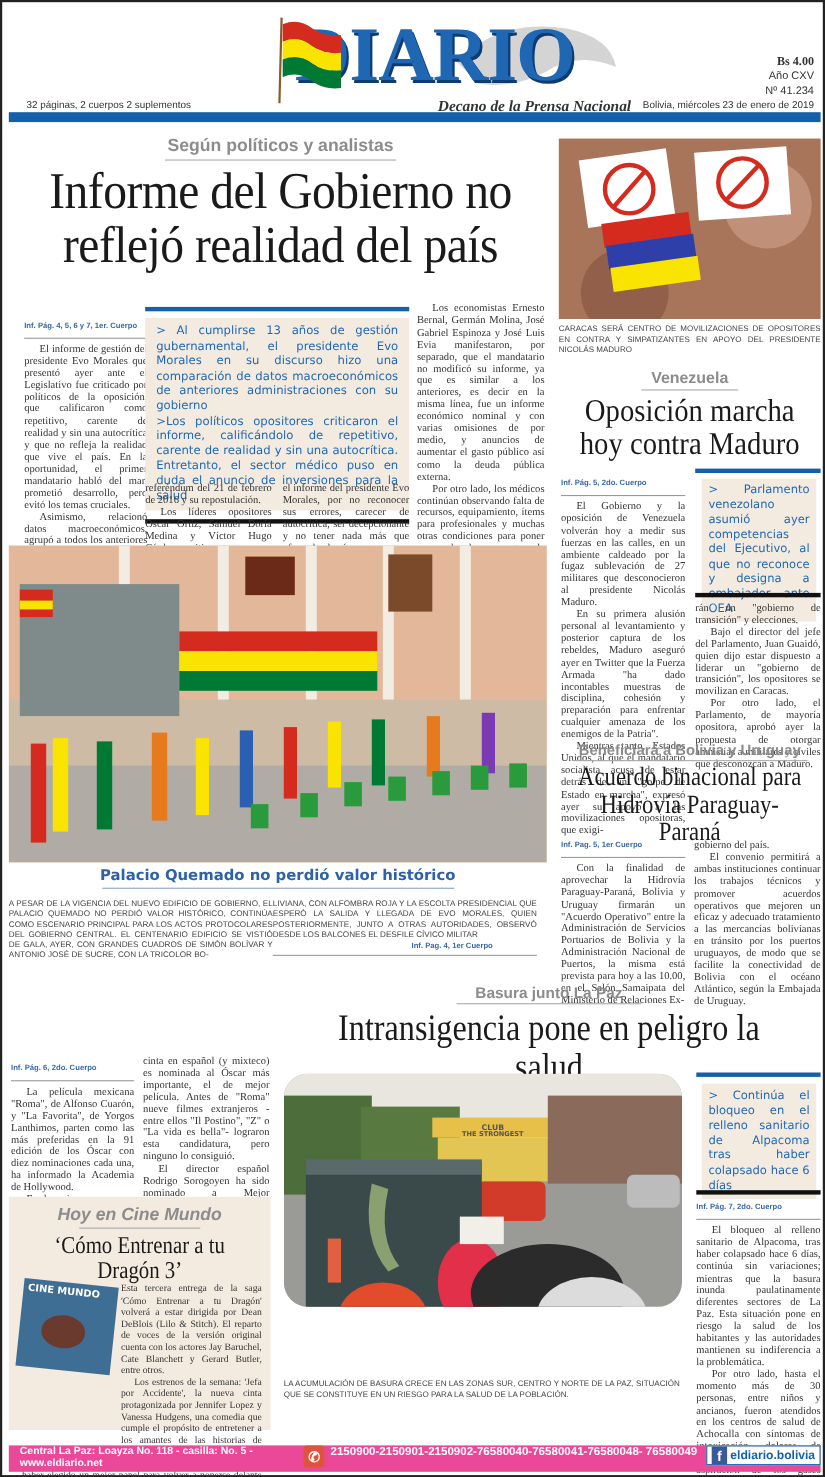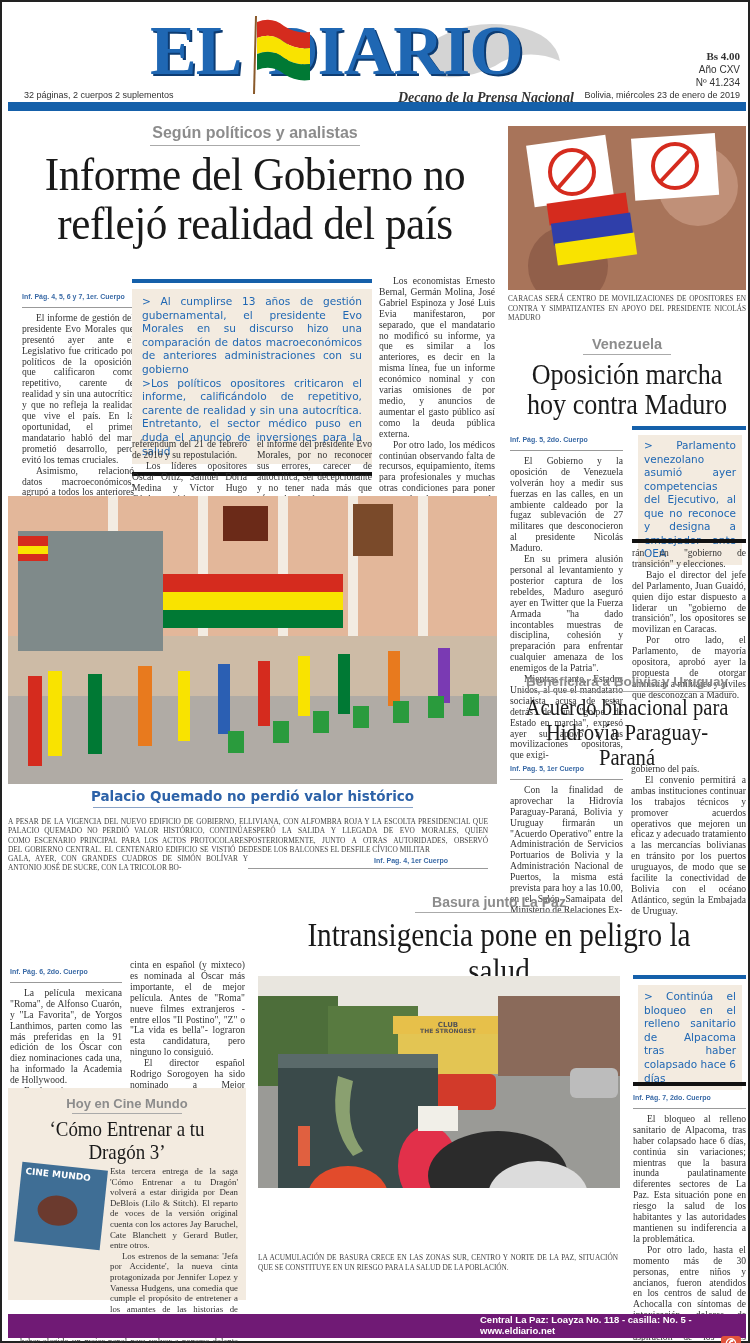--- a/index.html
+++ b/index.html
@@ -21,40 +21,39 @@
 
   .kicker { font-family: "Liberation Sans", sans-serif; font-weight: bold; color: #8c8c8c; text-align: center; }
   .kicker-line { border-bottom: 1px solid #aaa; margin: 0 auto; }
   .head { font-family: "Liberation Serif", serif; color: #1a1a1a; text-align: center; line-height: 1.05; transform-origin: center; }
   .body-text { font-family: "Liberation Serif", serif; font-size: 9.6px; line-height: 10.9px; text-align: justify; color: #333; hyphens: auto; }
   .body-text p { text-indent: 14px; }
   .ref { font-family: "Liberation Sans", sans-serif; font-size: 7px; font-weight: bold; color: #3a6aa6; border-bottom: 1px solid #999; padding-bottom: 4px; margin-bottom: 5px; }
   .pull { background: #f3ebe0; font-family: "DejaVu Sans", sans-serif; color: #1f67b3; text-align: center; }
   .bar-blue { height: 4px; background: #1560aa; }
   .bar-black { height: 4px; background: #111; }
-  .caption { font-family: Liberation Serif, serif; font-size: 7.4px; line-height: 9.3px; color: #444; text-transform: uppercase; text-align: justify; }
+  .caption { font-family: Liberation Sans, sans-serif; font-size: 7.4px; line-height: 9.3px; color: #444; text-transform: uppercase; text-align: justify; }
   .photo { overflow: hidden; }
 
-  .footer { position: absolute; left: 6px; top: 1312px; width: 738px; height: 24px; background: #701a75; display: flex; align-items: flex-end; font-family: "Liberation Sans", sans-serif; font-weight: bold; color: #fff; font-size: 10px; flex-direction: column; }
+  .footer { position: absolute; left: 6px; top: 1312px; width: 738px; height: 24px; background: #ec4899; display: flex; align-items: flex-start; font-family: "Liberation Sans", sans-serif; font-weight: bold; color: #fff; font-size: 10px; }
   .footer .addr { padding-left: 10px; width: 276px; font-size: 9.5px; }
   .phone-icon { width: 20px; height: 20px; background: #e0523c; border-radius: 3px; display: flex; align-items: center; justify-content: center; font-size: 13px; margin-right: 5px; }
   .footer .phones { font-size: 10.5px; width: 352px; }
   .fb { background: #fff; color: #1560aa; height: 18px; display: flex; align-items: center; padding: 0 4px; border: 1px solid #1560aa; font-size: 11px; }
   .fb-f { background: #3b5998; color: #fff; width: 14px; height: 16px; display: inline-flex; align-items: center; justify-content: center; margin-right: 3px; font-size: 13px; }
 </style>
 </head>
 <body>
 
 <div class="page">
 
   <div class="logo">
     <svg class="abs" style="left:255px;top:4px" width="160" height="70">
       <path d="M10 40 Q50 0 110 10 Q150 18 155 45 Q120 30 90 50 Q60 65 30 60 Z" fill="#c9c9c9" opacity="0.8"></path>
     </svg>
-    <span class="logo-text logo-el">EL</span>
     <span class="logo-text logo-diario">DIARIO</span>
   </div>
   <svg class="flag" viewBox="0 0 62 80" style="height:80px">
     <line x1="4" y1="2" x2="2" y2="80" stroke="#8a5a2b" stroke-width="2"></line>
     <path d="M5 8 Q20 2 32 12 Q44 20 58 18 L58 34 Q44 36 32 28 Q20 18 5 24 Z" fill="#d52b1e"></path>
     <path d="M5 24 Q20 18 32 28 Q44 36 58 34 L58 50 Q44 52 32 44 Q20 34 5 40 Z" fill="#f9e300"></path>
     <path d="M5 40 Q20 34 32 44 Q44 52 58 50 L58 66 Q44 68 32 60 Q20 50 5 56 Z" fill="#007934"></path>
   </svg>
   <div class="tagline">Decano de la Prensa Nacional</div>
   <div class="price">
@@ -220,40 +219,40 @@
     <div class="ref">Inf. Pág. 6, 2do. Cuerpo</div>
     <p>La película mexicana "Roma", de Alfonso Cuarón, y "La Favorita", de Yorgos Lanthimos, parten como las más preferidas en la 91 edición de los Óscar con diez nominaciones cada una, ha informado la Academia de Hollywood.</p>
     <p>Es la primera vez que una</p>
   </div>
   <div class="abs body-text" style="left:128px;top:958px;width:115px;">
     <p style="text-indent:0">cinta en español (y mixteco) es nominada al Óscar más importante, el de mejor película. Antes de "Roma" nueve filmes extranjeros -entre ellos "Il Postino", "Z" o "La vida es bella"- lograron esta candidatura, pero ninguno lo consiguió.</p>
     <p>El director español Rodrigo Sorogoyen ha sido nominado a Mejor Cortometraje de Ficción por su corto "Madre".</p>
   </div>
 
   <div class="abs" style="left:6px;top:1086px;width:238px;height:212px;background:#f3ebe0;">
-    <div class="kicker" style="font-size:13px;margin-top:8px;">Hoy en Cine Mundo</div>
+    <div class="kicker" style="font-size:16px;margin-top:8px;font-style:italic;">Hoy en Cine Mundo</div>
     <div class="kicker-line" style="width:110px;margin-top:2px;"></div>
     <div class="head" style="font-size:22px;margin-top:3px;transform:scaleX(0.86);">‘Cómo Entrenar a tu Dragón 3’</div>
     <div class="abs" style="left:10px;top:78px;width:86px;height:80px;background:#3f6e95;transform:rotate(6deg);overflow:hidden;">
       <div style="font-family:'DejaVu Sans',sans-serif;font-weight:bold;color:#fff;font-size:9px;padding:4px;">CINE MUNDO</div>
       <div style="position:absolute;left:20px;top:30px;width:40px;height:30px;background:#6b3a2e;border-radius:50%;"></div>
     </div>
     <div class="abs" style="left:12px;top:78px;width:218px;font-family:'Liberation Serif',serif;font-size:8.8px;line-height:10.6px;color:#333;text-align:justify;">
       <p style="margin-left:90px;">Esta tercera entrega de la saga 'Cómo Entrenar a tu Dragón' volverá a estar dirigida por Dean DeBlois (Lilo &amp; Stitch). El reparto de voces de la versión original cuenta con los actores Jay Baruchel, Cate Blanchett y Gerard Butler, entre otros.</p>
       <p style="margin-left:90px;text-indent:12px;">Los estrenos de la semana: 'Jefa por Accidente', la nueva cinta protagonizada por Jennifer Lopez y Vanessa Hudgens, una comedia que cumple el propósito de entretener a los amantes de las historias de éxito.</p>
       <p style="text-indent:12px;">Tras retirarse de la actuación, Clint Eastwood no podría haber elegido un mejor papel para volver a ponerse delante de cámaras. Recrea su clásico personaje hosco y con cara de pocos amigos en el filme 'La Mula'.</p>
     </div>
   </div>
 
   <div class="abs" style="left:250px;top:892px;width:494px;">
     <div class="kicker" style="font-size:14px;">Basura junto La Paz</div>
     <div class="kicker-line" style="width:168px;margin-top:2px;"></div>
     <div class="head" style="font-size:34px;margin-top:4px;transform:scaleX(0.86);">Intransigencia pone en peligro la salud</div>
   </div>
-  <div class="abs photo" style="left:256px;top:974px;width:362px;height:212px;">
+  <div class="abs photo" style="left:256px;top:974px;width:362px;height:212px;border-radius:22px;">
     <svg width="362" height="272" viewBox="0 0 362 272">
       <rect width="362" height="272" fill="#9a9a96"></rect>
       <rect width="362" height="60" fill="#e9e6df"></rect>
       <rect x="0" y="20" width="80" height="90" fill="#4d6e3a"></rect>
       <rect x="70" y="30" width="90" height="80" fill="#587a40"></rect>
       <rect x="135" y="40" width="110" height="18" fill="#e7c04a"></rect>
       <text x="190" y="51" text-anchor="middle" font-family="DejaVu Sans, sans-serif" font-size="7" font-weight="bold" fill="#555">CLUB</text>
       <text x="190" y="57" text-anchor="middle" font-family="DejaVu Sans, sans-serif" font-size="6" font-weight="bold" fill="#555">THE STRONGEST</text>
       <rect x="140" y="58" width="100" height="40" fill="#e3c553"></rect>
       <rect x="240" y="20" width="122" height="80" fill="#8a6a5a"></rect>

